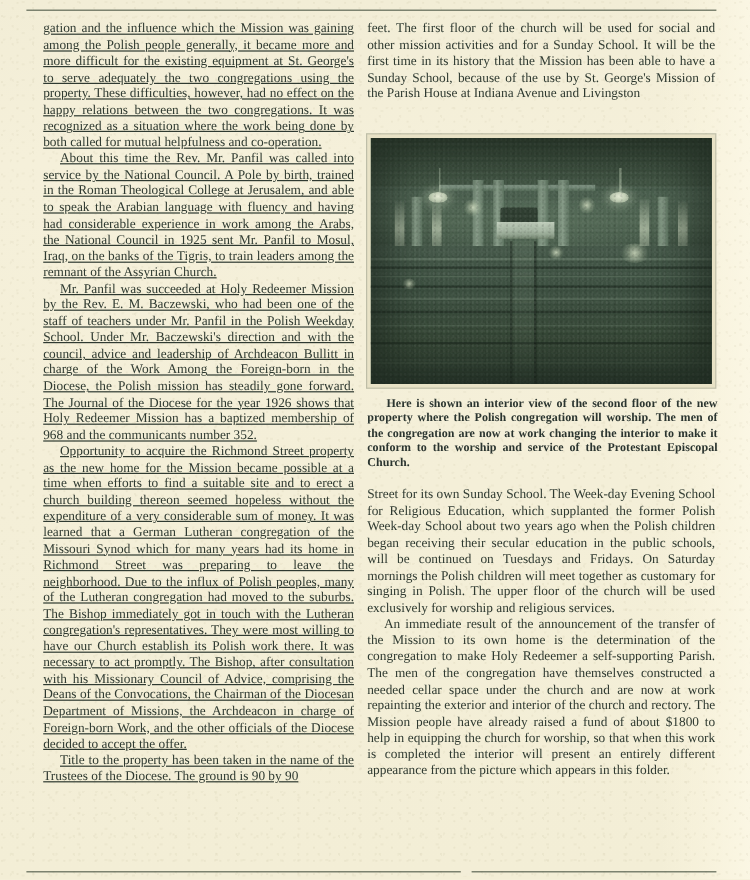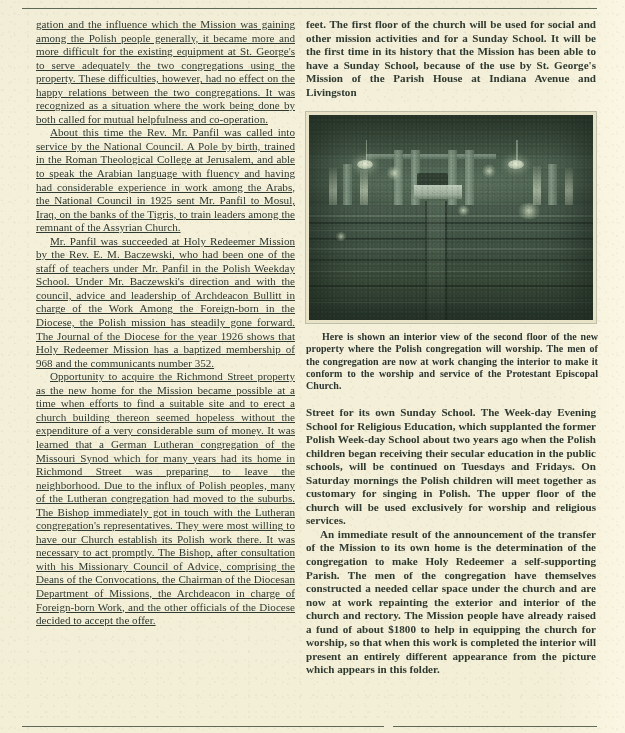--- a/index.html
+++ b/index.html
@@ -47,21 +47,21 @@
   .col{
     position:absolute;top:0;
     color:#2f3a31;
     font-size:11.1px;
     line-height:13.55px;
     text-align:justify;
     text-justify:inter-word;
     -webkit-hyphens:none;hyphens:none;
   }
   .col.left{left:36px;width:259px;text-decoration:underline;}
-  .col.right{left:306px;width:290px;font-weight:bold;}
+  .col.right{left:306px;width:290px;}
   .col p{margin:0;text-indent:14px;}
   .col p.noind{text-indent:0;}
 
   
   .photo-wrap{
     position:absolute;left:306px;top:112px;width:290px;height:211px;
     background:#e8e2c6;
     padding:3px;box-sizing:border-box;
     box-shadow:0 0 0 1px rgba(90,96,74,.35);
   }
@@ -180,20 +180,21 @@
 
   <div class="rule top"></div>
 
   <div class="cols">
 
     <div class="col left">
       <p class="noind">gation and the influence which the Mission was gaining among the Polish people generally, it became more and more difficult for the existing equipment at St. George's to serve adequately the two congregations using the property.  These difficulties, however, had no effect on the happy relations between the two congregations.  It was recognized as a situation where the work being done by both called for mutual helpfulness and co-operation.</p>
       <p>About this time the Rev. Mr. Panfil was called into service by the National Council.  A Pole by birth, trained in the Roman Theological College at Jerusalem, and able to speak the Arabian language with fluency and having had considerable experience in work among the Arabs, the National Council in 1925 sent Mr. Panfil to Mosul, Iraq, on the banks of the Tigris, to train leaders among the remnant of the Assyrian Church.</p>
       <p>Mr. Panfil was succeeded at Holy Redeemer Mission by the Rev. E. M. Baczewski, who had been one of the staff of teachers under Mr. Panfil in the Polish Weekday School.  Under Mr. Baczewski's direction and with the council, advice and leadership of Archdeacon Bullitt in charge of the Work Among the Foreign-born in the Diocese, the Polish mission has steadily gone forward.  The Journal of the Diocese for the year 1926 shows that Holy Redeemer Mission has a baptized membership of 968 and the communicants number 352.</p>
       <p>Opportunity to acquire the Richmond Street property as the new home for the Mission became possible at a time when efforts to find a suitable site and to erect a church building thereon seemed hopeless without the expenditure of a very considerable sum of money.  It was learned that a German Lutheran congregation of the Missouri Synod which for many years had its home in Richmond Street was preparing to leave the neighborhood.  Due to the influx of Polish peoples, many of the Lutheran congregation had moved to the suburbs.  The Bishop immediately got in touch with the Lutheran congregation's representatives. They were most willing to have our Church establish its Polish work there.  It was necessary to act promptly.  The Bishop, after consultation with his Missionary Council of Advice, comprising the Deans of the Convocations, the Chairman of the Diocesan Department of Missions, the Archdeacon in charge of Foreign-born Work, and the other officials of the Diocese decided to accept the offer.</p>
+      <p>Title to the property has been taken in the name of the Trustees of the Diocese.  The ground is 90 by 90</p>
     </div>
 
     <div class="col right upper">
       <p class="noind">feet.  The first floor of the church will be used for social and other mission activities and for a Sunday School.  It will be the first time in its history that the Mission has been able to have a Sunday School, because of the use by St. George's Mission of the Parish House at Indiana Avenue and Livingston</p>
     </div>
 
     <div class="col right lower">
       <p class="noind">Street for its own Sunday School.  The Week-day Evening School for Religious Education, which supplanted the former Polish Week-day School about two years ago when the Polish children began receiving their secular education in the public schools, will be continued on Tuesdays and Fridays.  On Saturday mornings the Polish children will meet together as customary for singing in Polish.  The upper floor of the church will be used exclusively for worship and religious services.</p>
       <p>An immediate result of the announcement of the transfer of the Mission to its own home is the determination of the congregation to make Holy Redeemer a self-supporting Parish.  The men of the congregation have themselves constructed a needed cellar space under the church and are now at work repainting the exterior and interior of the church and rectory.  The Mission people have already raised a fund of about $1800 to help in equipping the church for worship, so that when this work is completed the interior will present an entirely different appearance from the picture which appears in this folder.</p>
     </div>

